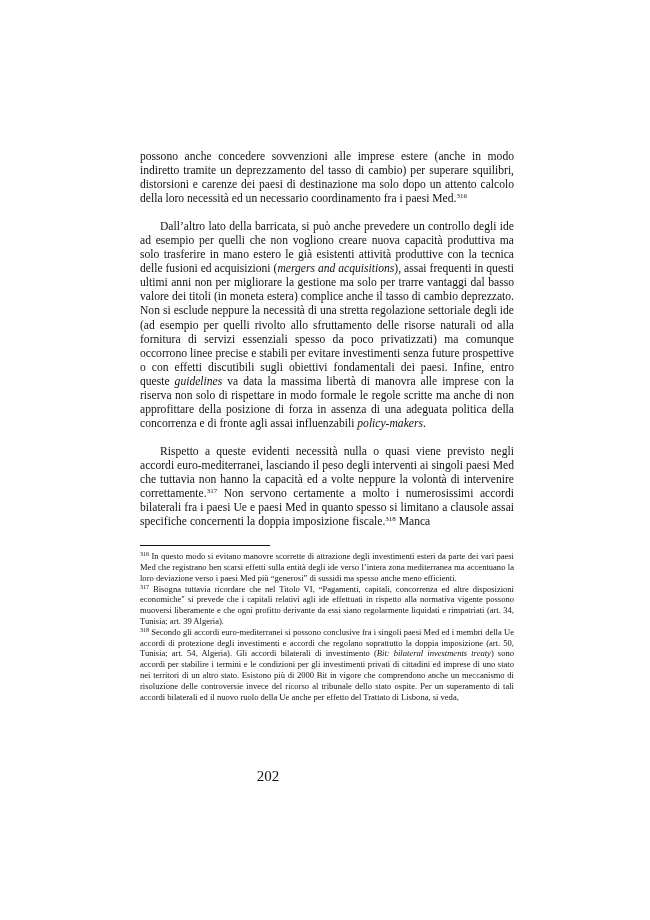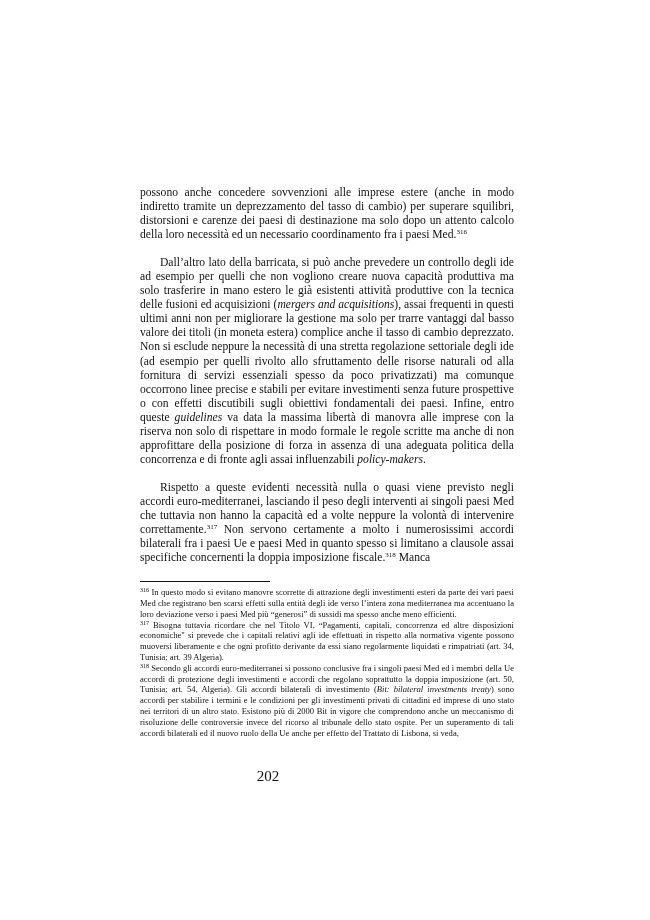--- a/index.html
+++ b/index.html
@@ -6,21 +6,21 @@
     body { width: 650px; height: 920px; position: relative; overflow: hidden; }
     .page {
       position: absolute; left: 140px; top: 150px; width: 374px;
       font-family: "Liberation Serif", serif; color: #111111;
     }
     .para {
       font-size: 11.6px; line-height: 14.05px; text-align: justify;
       margin: 0 0 14px 0;
     }
     .para.indent { text-indent: 20px; }
-    .para:first-child { text-indent: 0; margin-top: 36px; }
+    .para:first-child { text-indent: 0; }
     sup { font-size: 7px; line-height: 0; vertical-align: 4px; }
     .sep {
       width: 130px; height: 0; border-top: 1px solid #111111;
       margin: 16px 0 5px 0;
     }
     .fn {
       font-size: 8.55px; line-height: 10.8px; text-align: justify; margin: 0;
     }
     .fn sup { font-size: 6px; vertical-align: 3px; }
     .pagenum {

